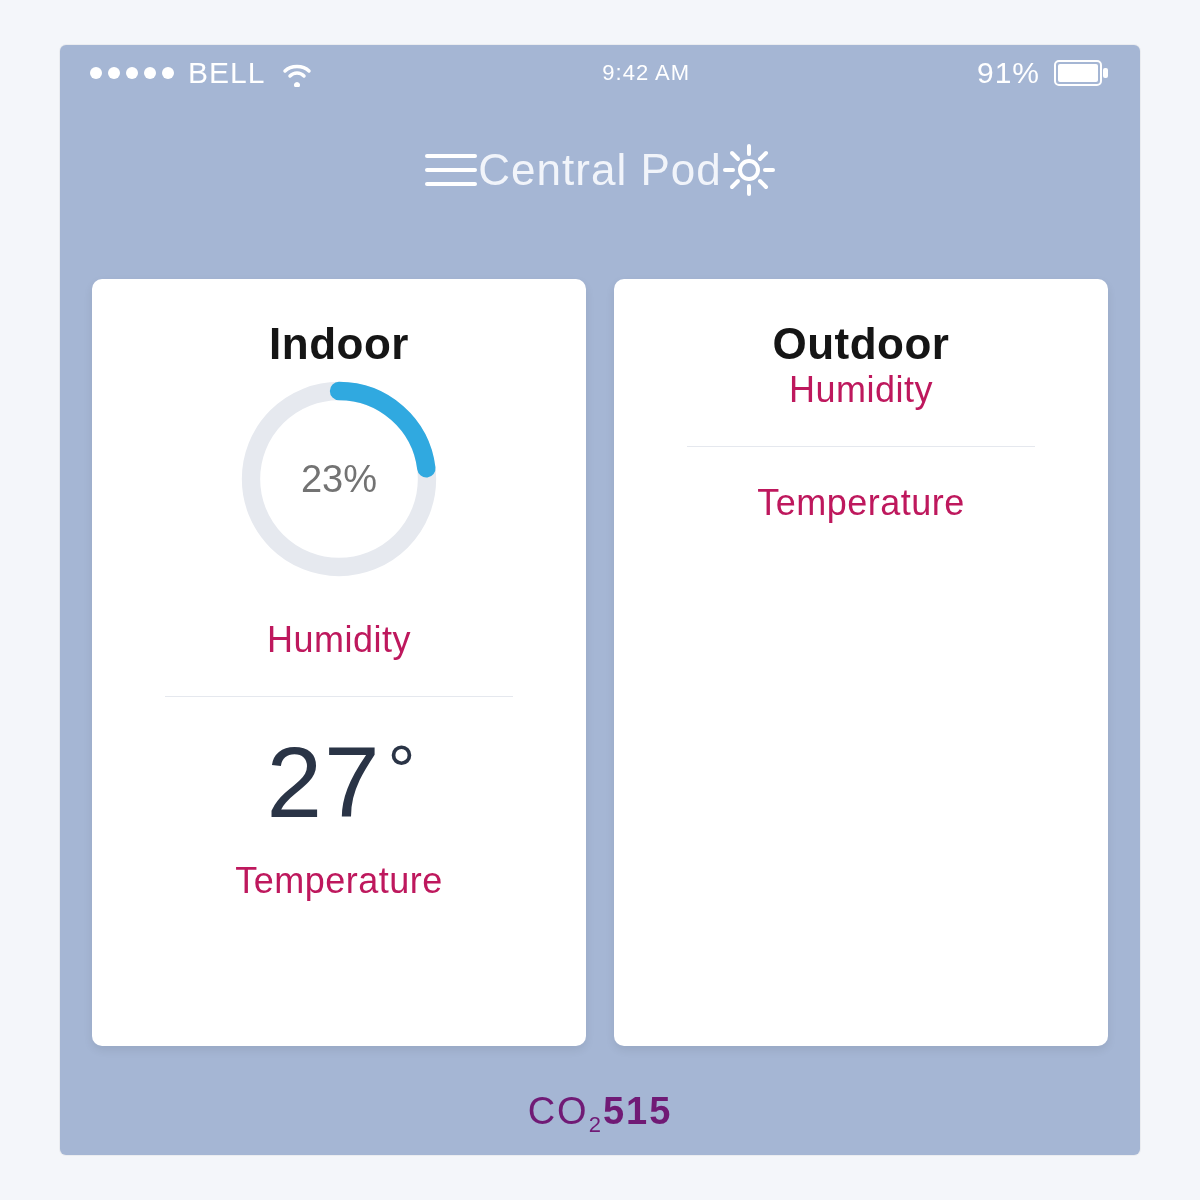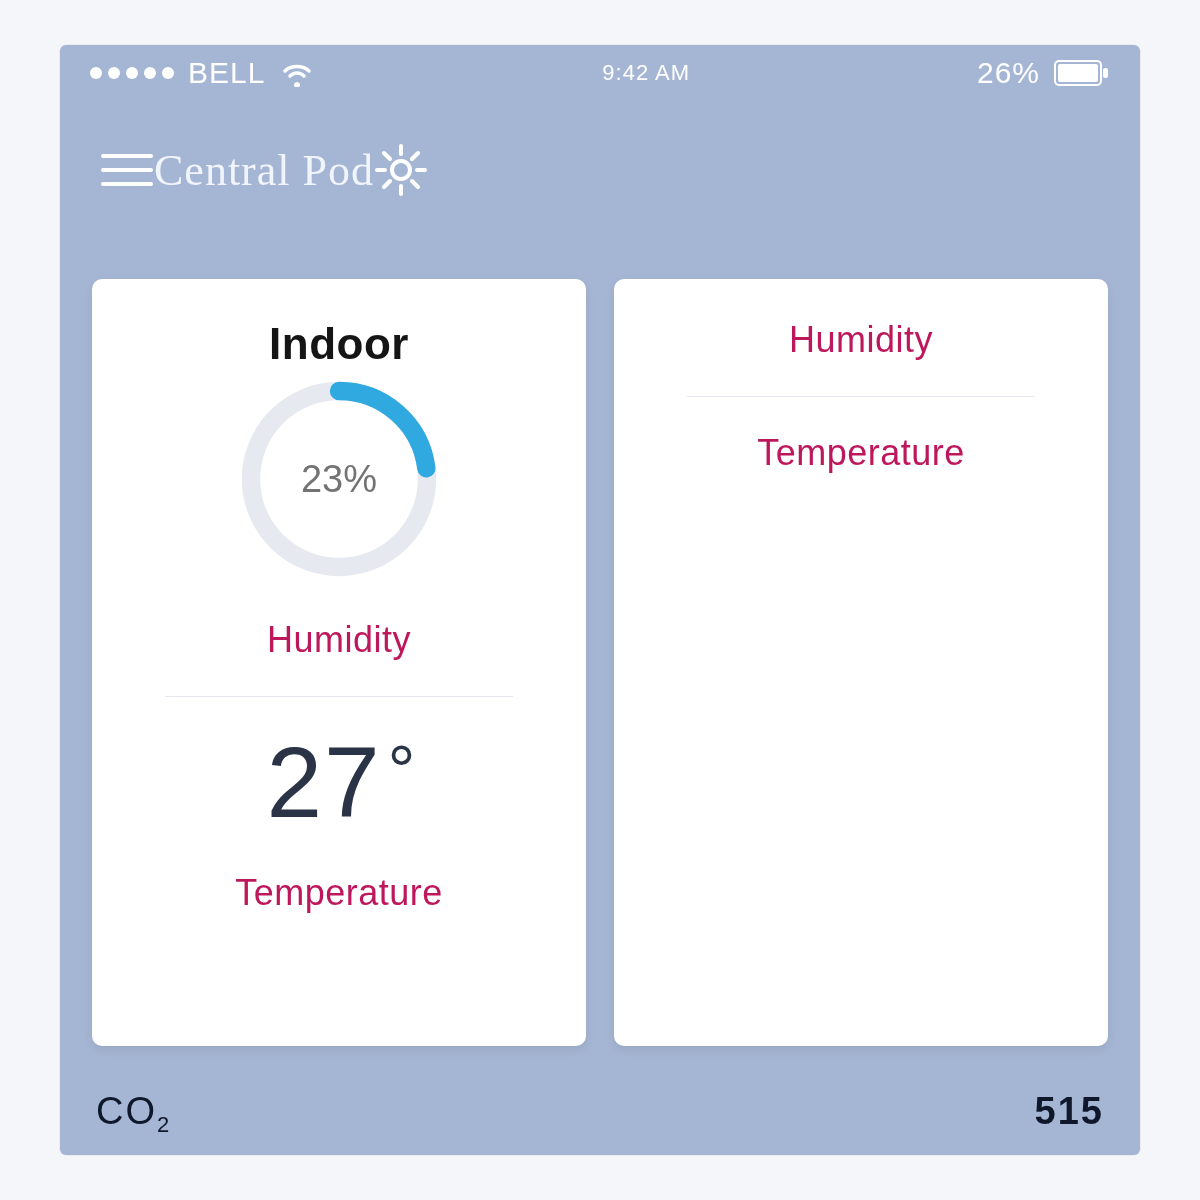--- a/index.html
+++ b/index.html
@@ -40,24 +40,23 @@
   .signal-dots span {
     width: 12px; height: 12px; border-radius: 50%; background: #fff; display: inline-block;
   }
   .wifi-icon svg, .battery-icon svg { display: block; }
   .status-time { font-size: 22px; }
   
   .nav-bar {
     height: 110px;
     display: flex;
     align-items: center;
-    justify-content: flex-start;
+    justify-content: center;
     padding: 0 40px 10px 40px;
     color: #fff;
-    font-family: Liberation Serif, serif;
   }
   .nav-title {
     font-size: 44px;
     font-weight: 300;
     letter-spacing: 1px;
     color: #f1f4fa;
   }
   .hamburger, .gear { width: 54px; height: 54px; display:flex; align-items:center; justify-content:center; }
   .hamburger svg, .gear svg { display:block; }
   
@@ -108,32 +107,32 @@
     width: 80%;
     height: 1px;
     background: #e5e8ee;
     margin-bottom: 35px;
   }
   .temp-value {
     font-size: 100px;
     font-weight: 300;
     color: #2a3446;
     line-height: 1;
-    margin-bottom: 40px;
+    margin-bottom: 28px;
     letter-spacing: 2px;
   }
   .temp-value .deg { font-size: 70px; vertical-align: top; position: relative; top: 4px; left: 6px;}
   
   .footer {
     height: 70px;
     display: flex;
     align-items: center;
-    justify-content: space-between;
+    justify-content: center;
     padding: 0 36px 18px 36px;
-    color: #0f172a;
+    color: #701a75;
     font-size: 38px;
     font-weight: 400;
     letter-spacing: 2px;
   }
   .footer-left sub { font-size: 22px; vertical-align: baseline; position: relative; top: 8px; }
   .footer-right { font-weight: 700; }
 </style>
 </head>
 <body>
 
@@ -152,21 +151,21 @@
       <span class="wifi-icon">
         <svg width="36" height="28" viewBox="0 0 36 28">
           <path d="M18 23 a3 3 0 1 0 0.001 0 Z" fill="#fff"></path>
           <path d="M6 12 C12 6 24 6 30 12" stroke="#fff" stroke-width="3.5" fill="none" stroke-linecap="round"></path>
           <path d="M11 17 C15 13 21 13 25 17" stroke="#fff" stroke-width="3.5" fill="none" stroke-linecap="round"></path>
         </svg>
       </span>
     </div>
     <div class="status-time">9:42 AM</div>
     <div class="status-right">
-      <span>26%</span>
+      <span>91%</span>
       <span class="battery-icon">
         <svg width="56" height="26" viewBox="0 0 56 26">
           <rect x="1" y="1" width="46" height="24" rx="4" fill="none" stroke="#fff" stroke-width="2"></rect>
           <rect x="4" y="4" width="40" height="18" rx="2" fill="#fff"></rect>
           <rect x="49" y="8" width="5" height="10" rx="2" fill="#fff"></rect>
         </svg>
       </span>
     </div>
   </div>
 
@@ -209,20 +208,21 @@
       </div>
       <div class="metric-label">Humidity</div>
       <div class="divider"></div>
       <div class="temp-value">
         <span>27</span><span class="deg">°</span>
       </div>
       <div class="metric-label">Temperature</div>
     </div>
 
     <div class="card">
+      <div class="card-title">Outdoor</div>
       <div class="metric-label">Humidity</div>
       <div class="divider"></div>
       <div class="metric-label">Temperature</div>
     </div>
 
   </div>
 
   <div class="footer">
     <div class="footer-left">
       <span>CO</span><sub>2</sub>

